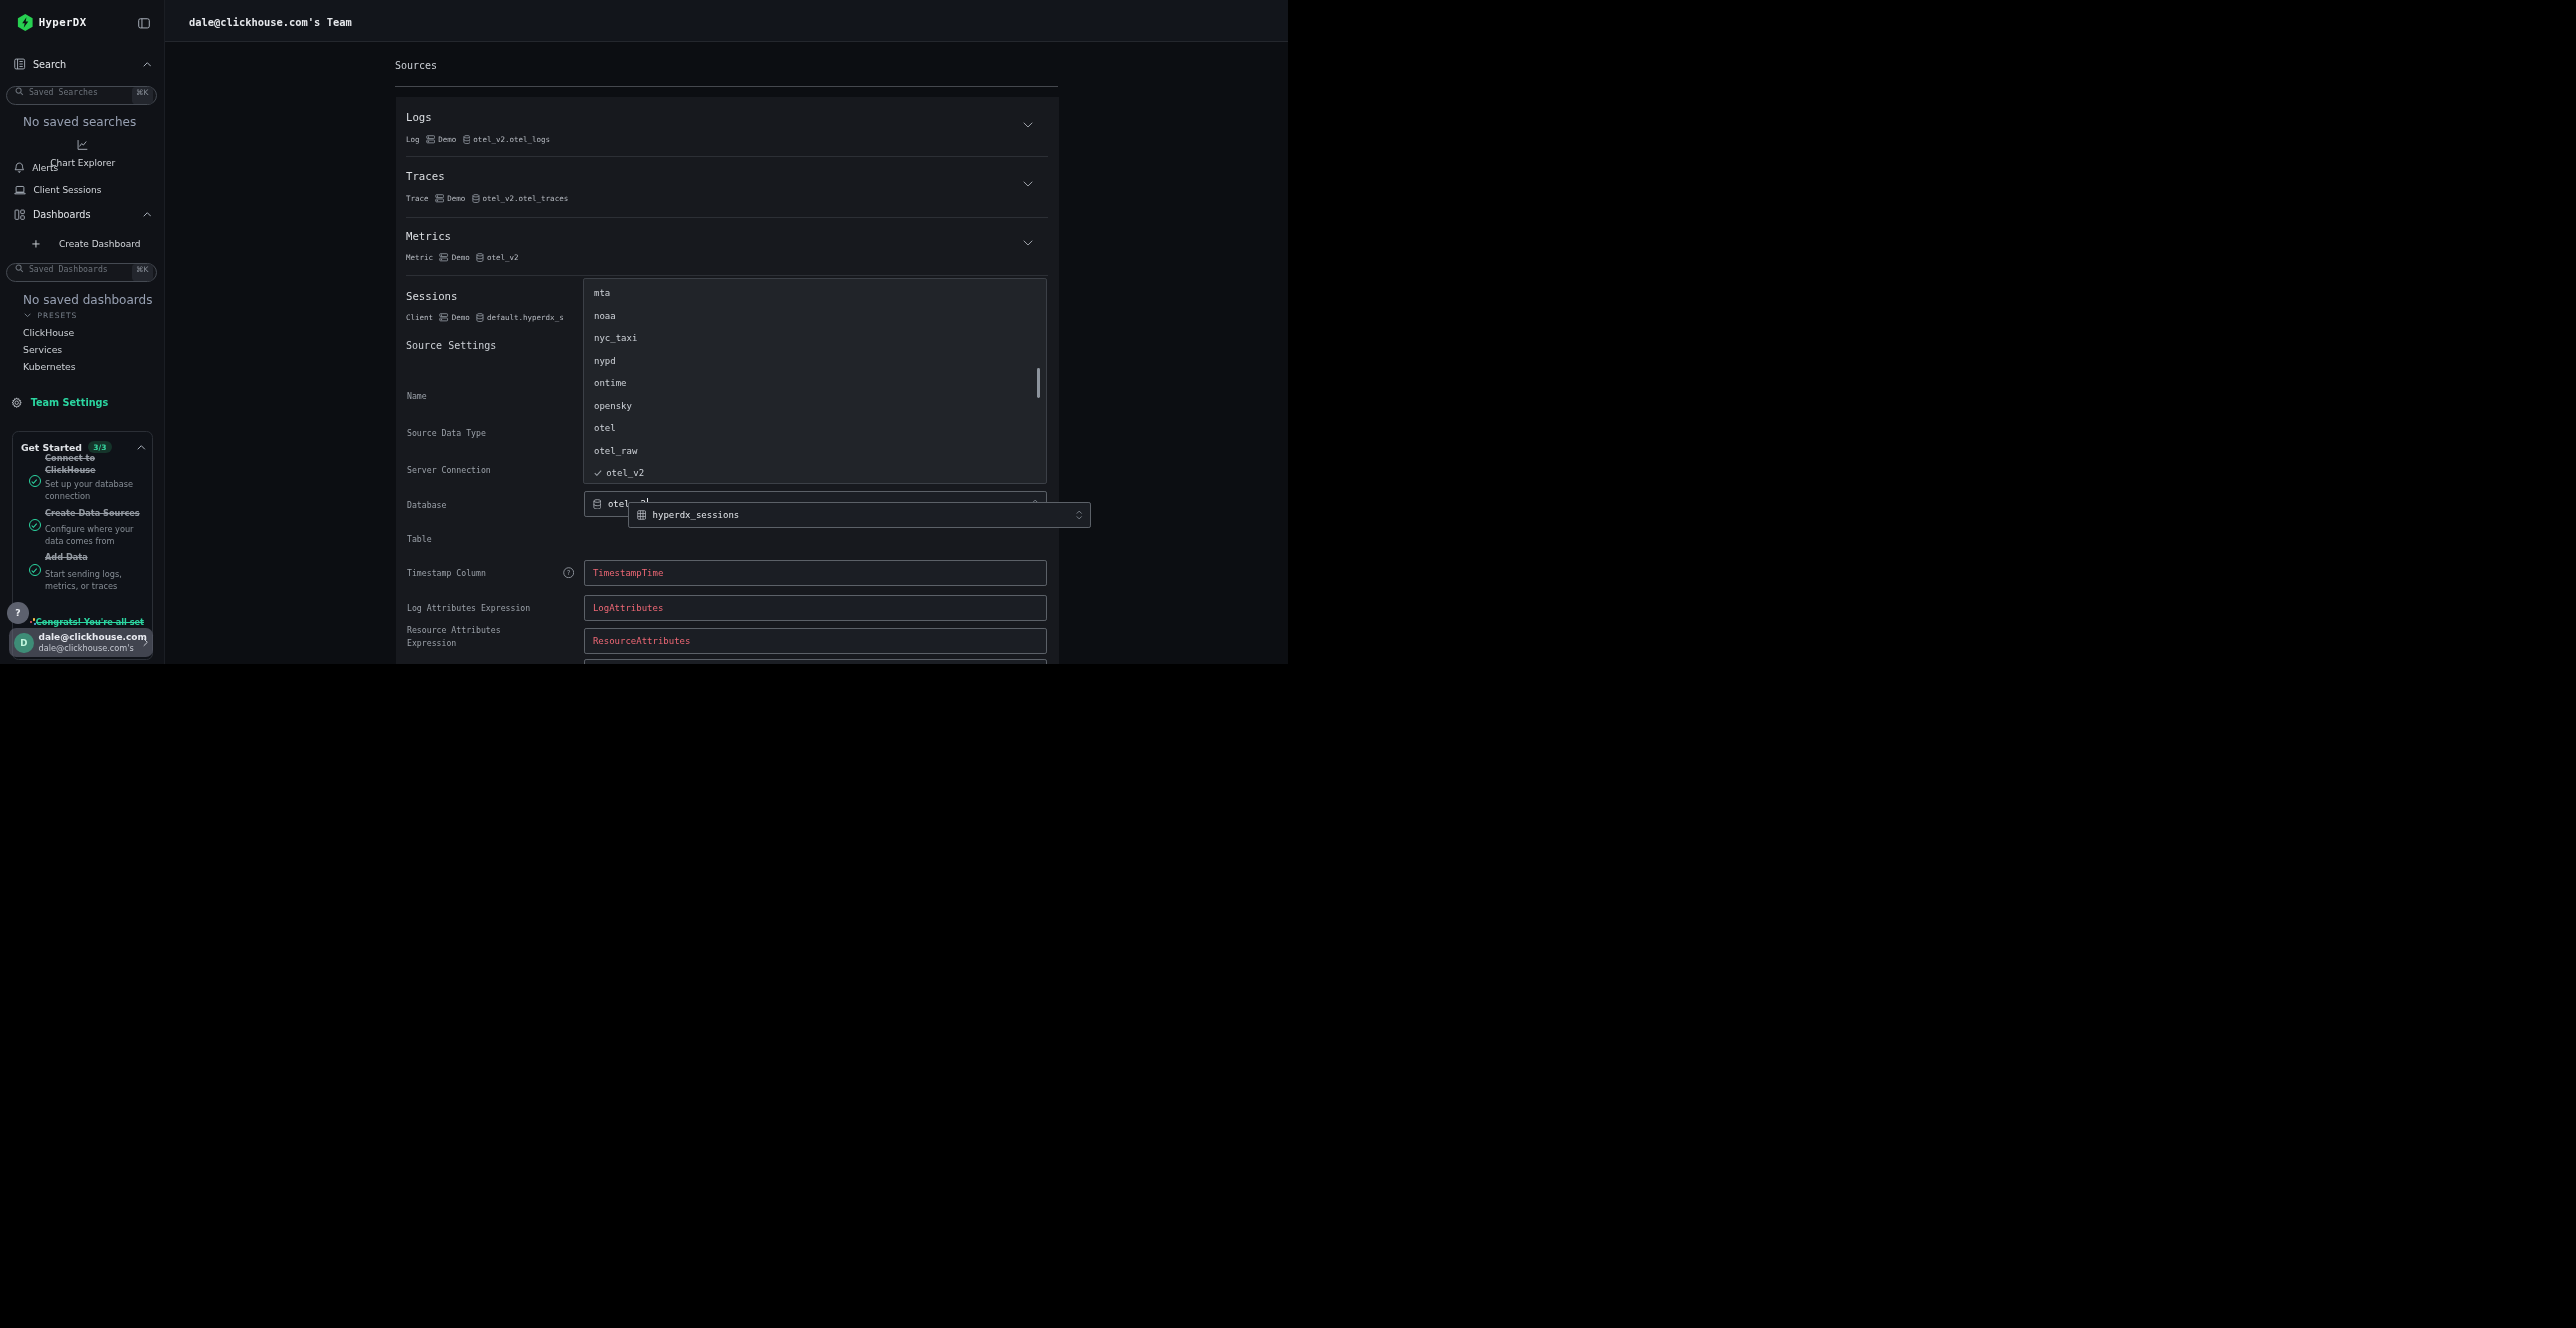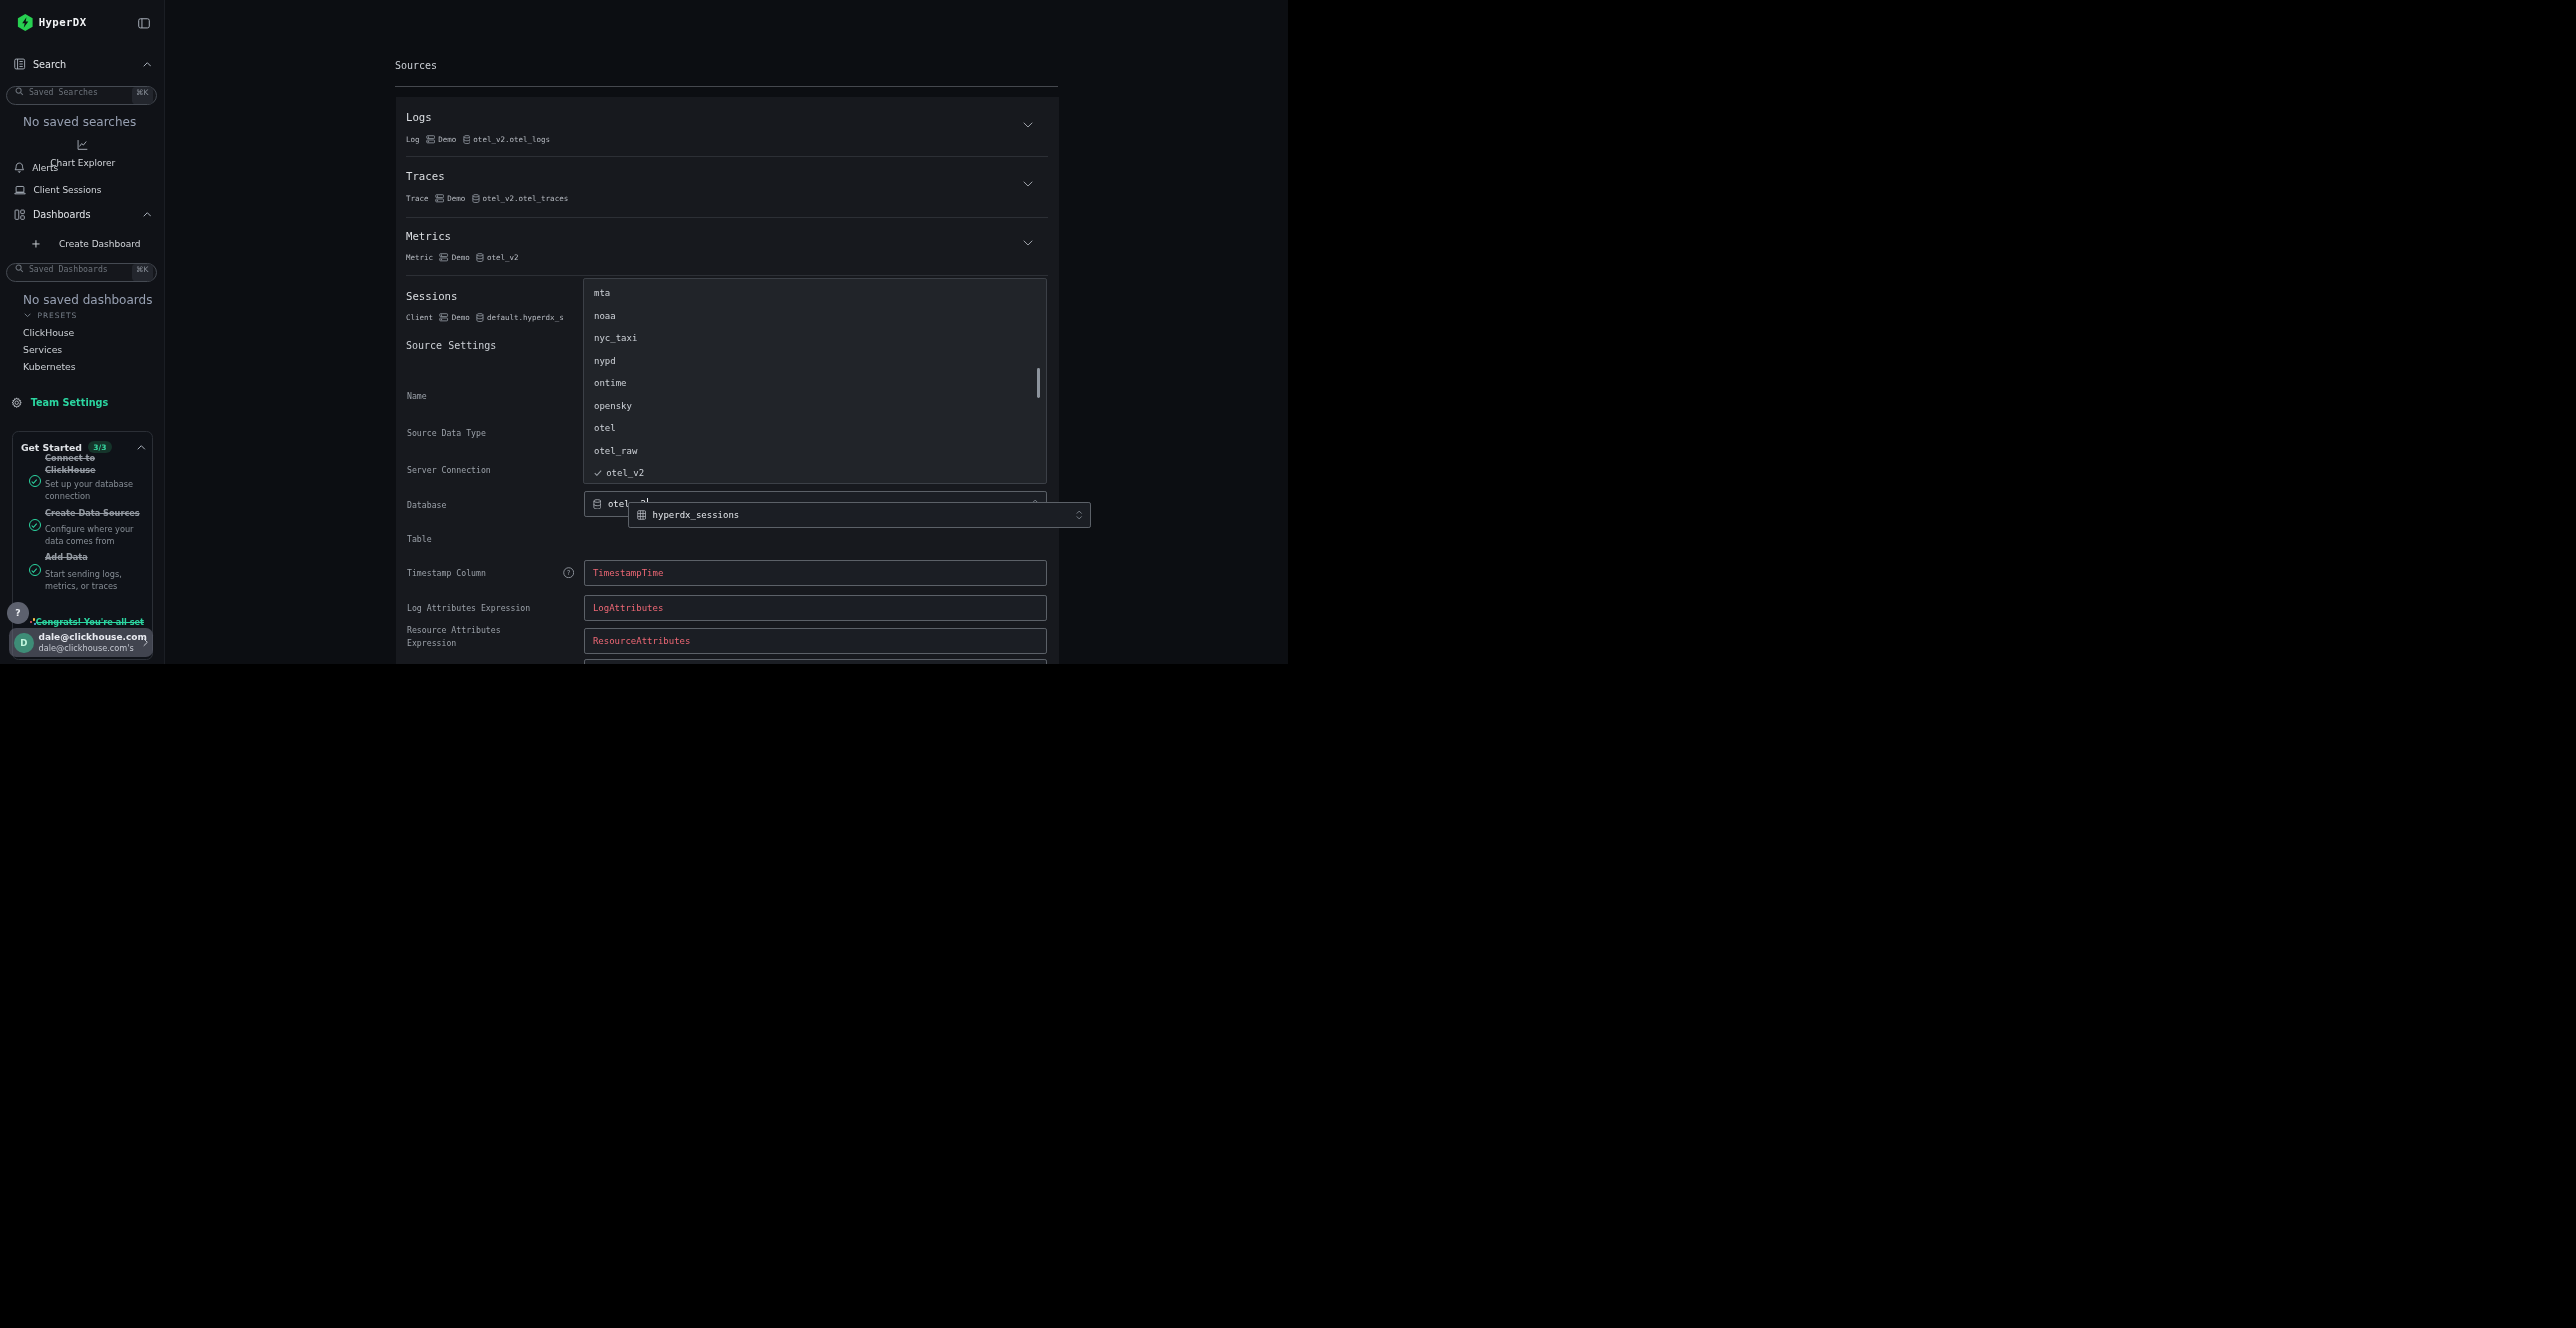--- a/index.html
+++ b/index.html
@@ -271,20 +271,23 @@
         <span class="chip-sub sans" style="display:block;">dale@clickhouse.com's</span>
       </span>
       <span style="margin-left:auto;">
         <svg width="5" height="8.6" viewBox="0 0 7 12" fill="none" stroke="#cfd3da" stroke-width="1.3">
             <polyline points="1,1 6,6 1,11"></polyline>
           </svg>
       </span>
     </div>
   </div>
 
+  <div id="header">
+    <span class="title mono">dale@clickhouse.com's Team</span>
+  </div>
 
   <div class="src-heading mono abs" style="left:395px;top:60px;">Sources</div>
   <div class="hr" style="left:395px;top:86px;width:663px;"></div>
 
   <div id="panel"></div>
 
   <div class="card-title mono abs" style="left:406px;top:111px;">Logs</div>
   <span class="card-chev" style="left:1023px;top:122px;position:absolute;">
     <svg width="10" height="5.7" viewBox="0 0 14 8" fill="none" stroke="#b9bdc4" stroke-width="1.2">
         <polyline points="1,1 7,7 13,1"></polyline>

